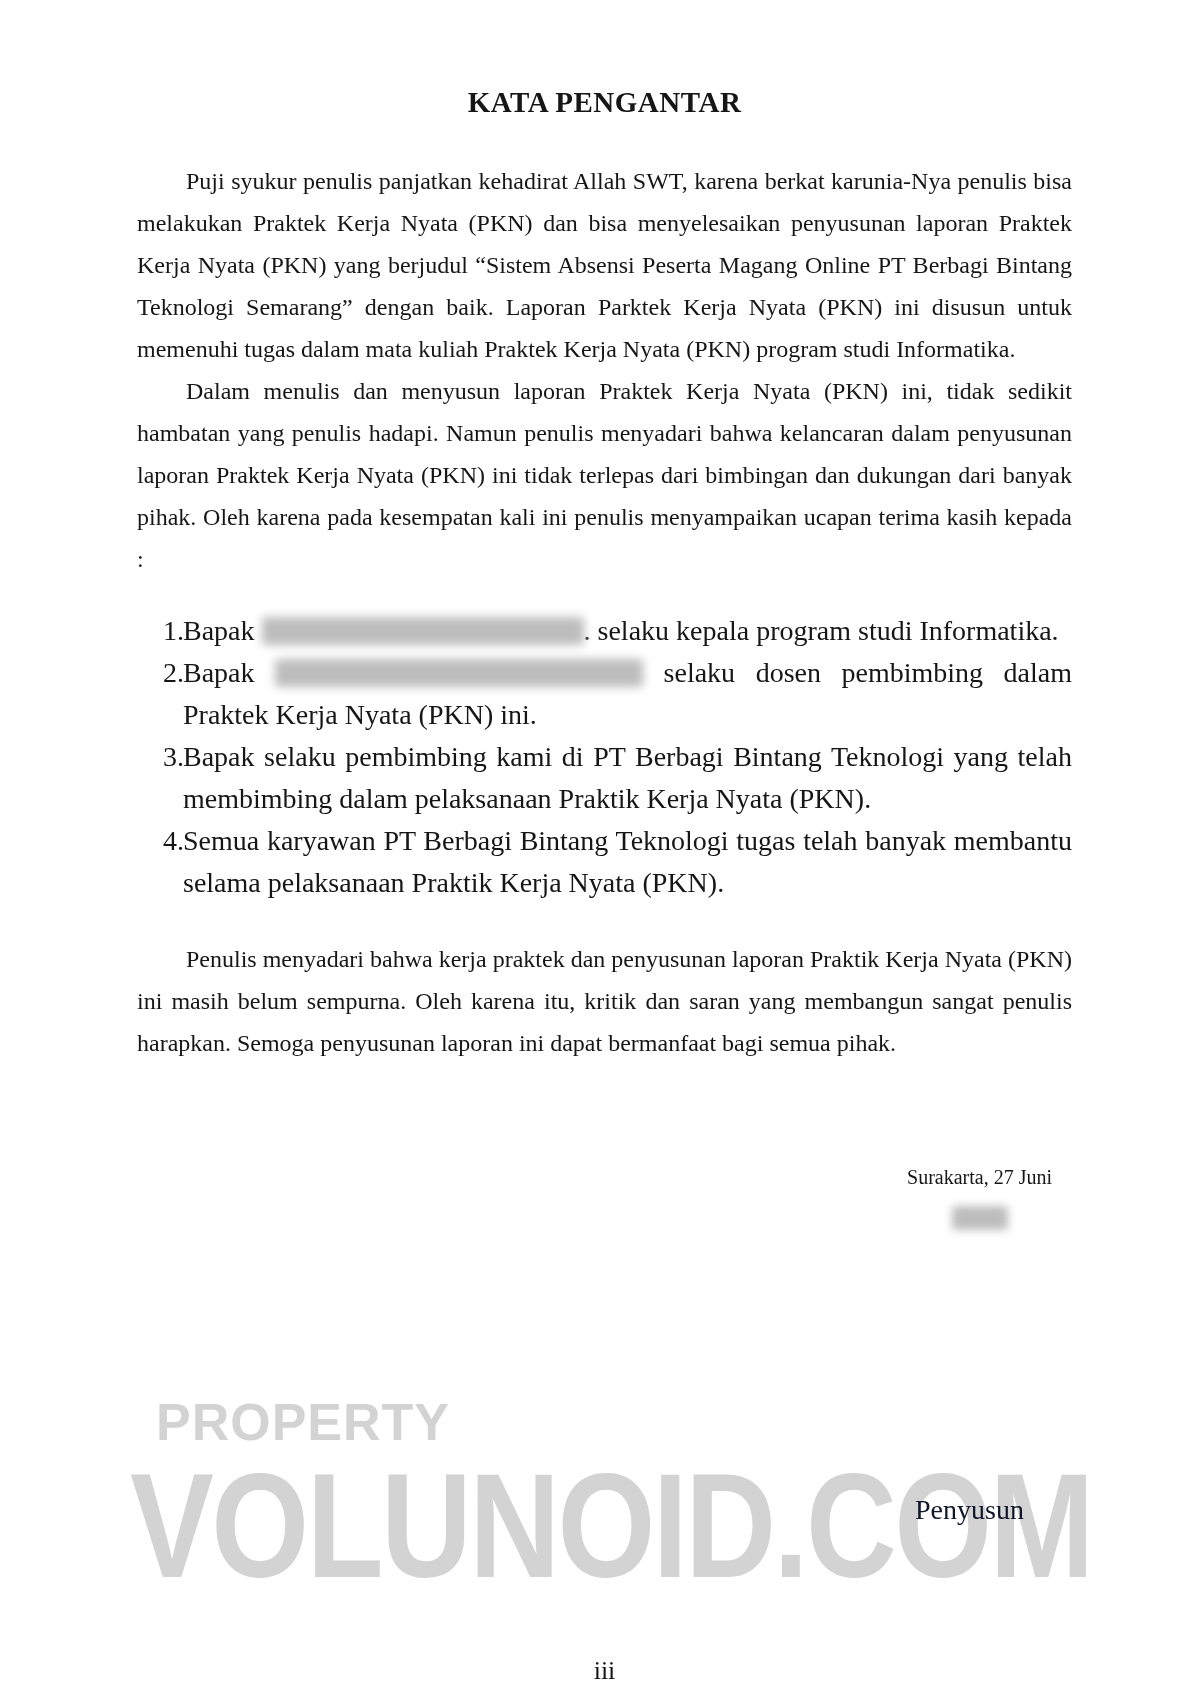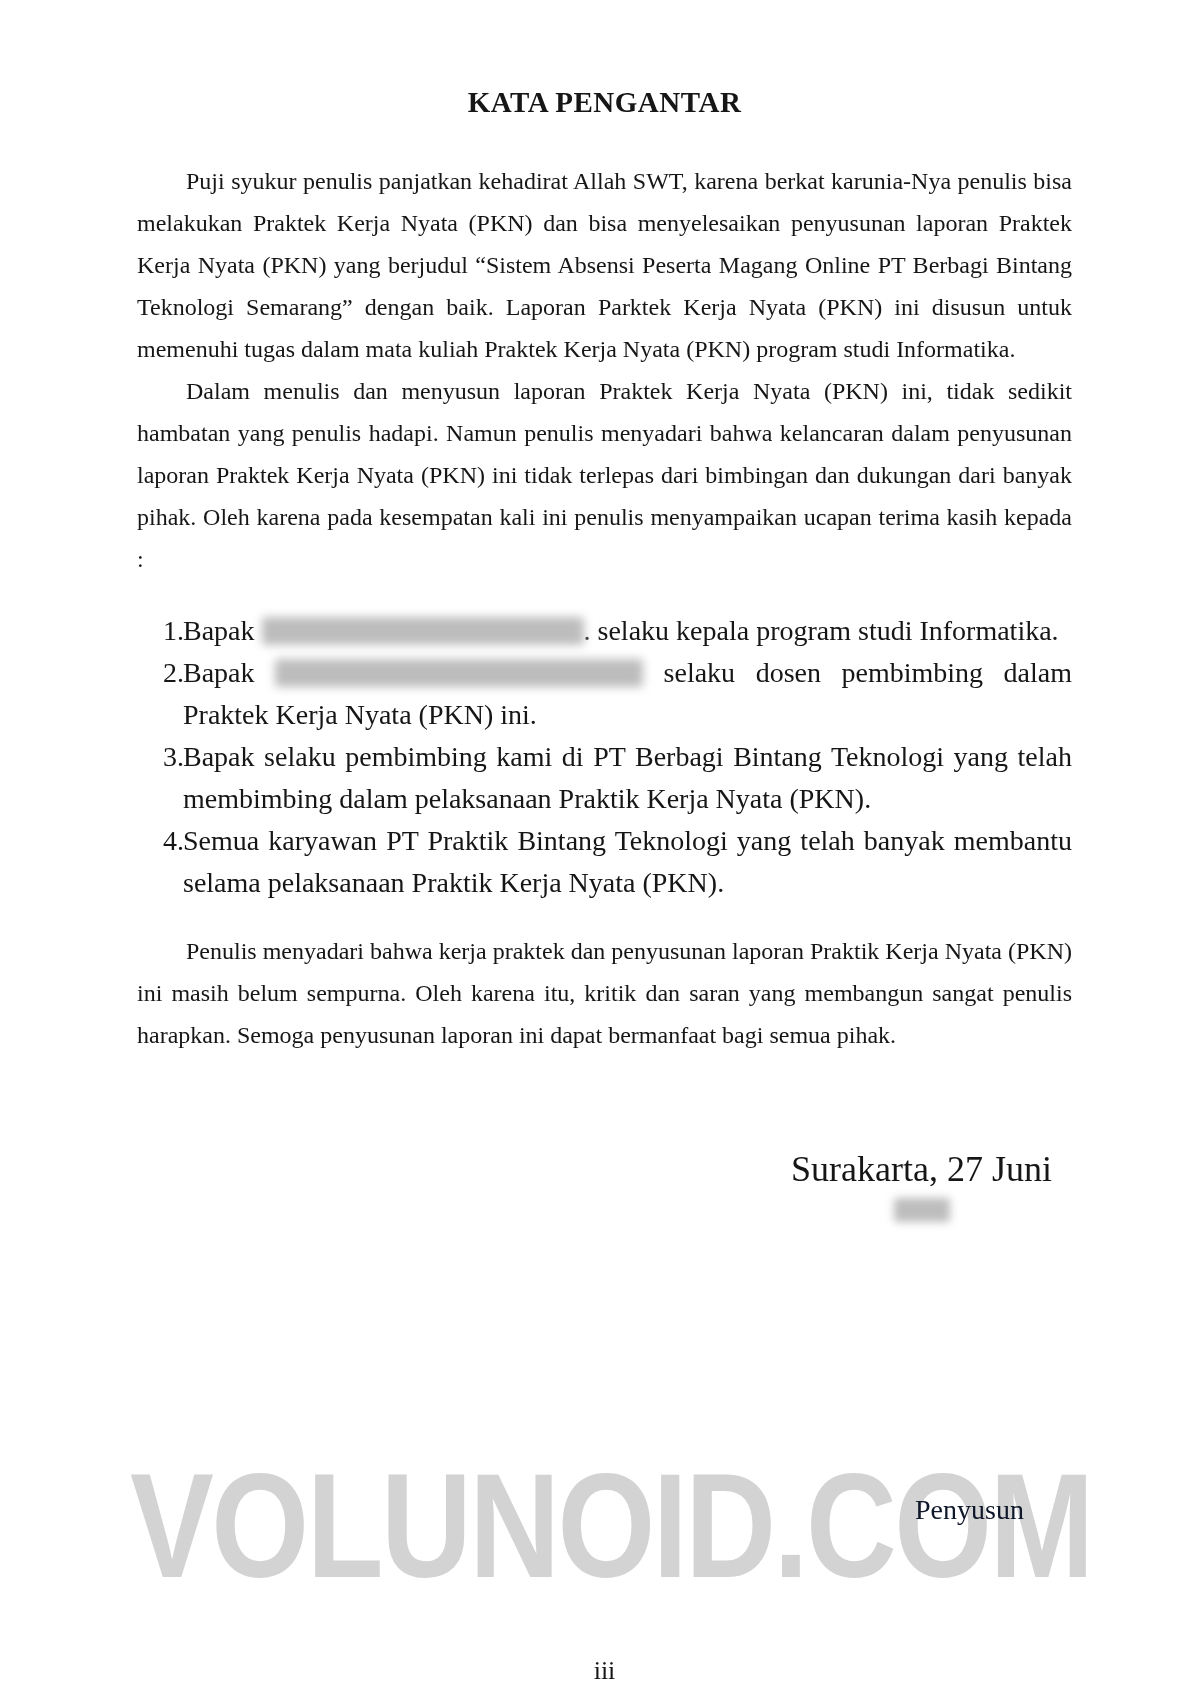--- a/index.html
+++ b/index.html
@@ -52,35 +52,35 @@
     display: inline-block;
     vertical-align: -5px;
     height: 28px;
     background: #bdbdbd;
     border-radius: 3px;
     filter: blur(5px);
   }
   .redacted.name-1 { width: 322px; }
   .redacted.name-2 { width: 368px; }
   .redacted.year { width: 56px; height: 24px; filter: blur(4px); }
-  p.closing-par { margin-top: 26px; }
+  p.closing-par { margin-top: 34px; }
   .signature {
     margin-top: 92px;
     display: flex;
     flex-direction: column;
     align-items: flex-end;
     padding-right: 20px;
   }
   .sig-inner {
     display: flex;
     flex-direction: column;
     align-items: center;
   }
   .place-date {
-    font-size: 36px;
+    font-size: 20px;
     line-height: 42px;
     white-space: nowrap;
   }
   .year-row { margin-top: 8px; line-height: 24px; }
   .watermark-layer {
     position: absolute;
     inset: 0;
     z-index: 1;
     font-family: "Liberation Sans", "DejaVu Sans", sans-serif;
     font-weight: bold;
@@ -126,20 +126,21 @@
     font-family: "Liberation Serif", "DejaVu Serif", serif;
     color: #161616;
   }
 </style>
 </head>
 <body>
 
 <div class="page">
 
   <div class="watermark-layer">
+    <div class="wm-property" style="color: rgb(211, 211, 211);">PROPERTY</div>
     <div class="wm-volunoid" style="color: rgb(211, 211, 211);">VOLUNOID.COM</div>
   </div>
 
   <div class="content">
 
     <h1 class="doc-title">KATA PENGANTAR</h1>
 
     <p class="body-par first-par">Puji syukur penulis panjatkan kehadirat Allah SWT, karena berkat karunia-Nya penulis bisa melakukan Praktek Kerja Nyata (PKN) dan bisa menyelesaikan penyusunan laporan Praktek Kerja Nyata (PKN) yang berjudul “Sistem Absensi Peserta Magang Online PT Berbagi Bintang Teknologi Semarang” dengan baik. Laporan Parktek Kerja Nyata (PKN) ini disusun untuk memenuhi tugas dalam mata kuliah Praktek Kerja Nyata (PKN) program studi Informatika.</p>
 
     <p class="body-par">Dalam menulis dan menyusun laporan Praktek Kerja Nyata (PKN) ini, tidak sedikit hambatan yang penulis hadapi. Namun penulis menyadari bahwa kelancaran dalam penyusunan laporan Praktek Kerja Nyata (PKN) ini tidak terlepas dari bimbingan dan dukungan dari banyak pihak. Oleh karena pada kesempatan kali ini penulis menyampaikan ucapan terima kasih kepada :</p>
@@ -148,21 +149,21 @@
       <li>
         <span class="li-num">1.</span><span>Bapak </span><span class="redacted name-1"></span><span>. selaku kepala program studi Informatika.</span>
       </li>
       <li>
         <span class="li-num">2.</span><span>Bapak </span><span class="redacted name-2"></span><span> selaku dosen pembimbing dalam Praktek Kerja Nyata (PKN) ini.</span>
       </li>
       <li>
         <span class="li-num">3.</span><span>Bapak selaku pembimbing kami di PT Berbagi Bintang Teknologi yang telah membimbing dalam pelaksanaan Praktik Kerja Nyata (PKN).</span>
       </li>
       <li>
-        <span class="li-num">4.</span><span>Semua karyawan PT Praktik Bintang Teknologi yang telah banyak membantu selama pelaksanaan Praktik Kerja Nyata (PKN).</span>
+        <span class="li-num">4.</span><span>Semua karyawan PT Berbagi Bintang Teknologi tugas telah banyak membantu selama pelaksanaan Praktik Kerja Nyata (PKN).</span>
       </li>
     </ol>
 
     <p class="body-par closing-par">Penulis menyadari bahwa kerja praktek dan penyusunan laporan Praktik Kerja Nyata (PKN) ini masih belum sempurna. Oleh karena itu, kritik dan saran yang membangun sangat penulis harapkan. Semoga penyusunan laporan ini dapat bermanfaat bagi semua pihak.</p>
 
     <div class="signature">
       <div class="sig-inner">
         <span class="place-date">Surakarta, 27 Juni</span>
         <span class="year-row"><span class="redacted year"></span></span>
       </div>

